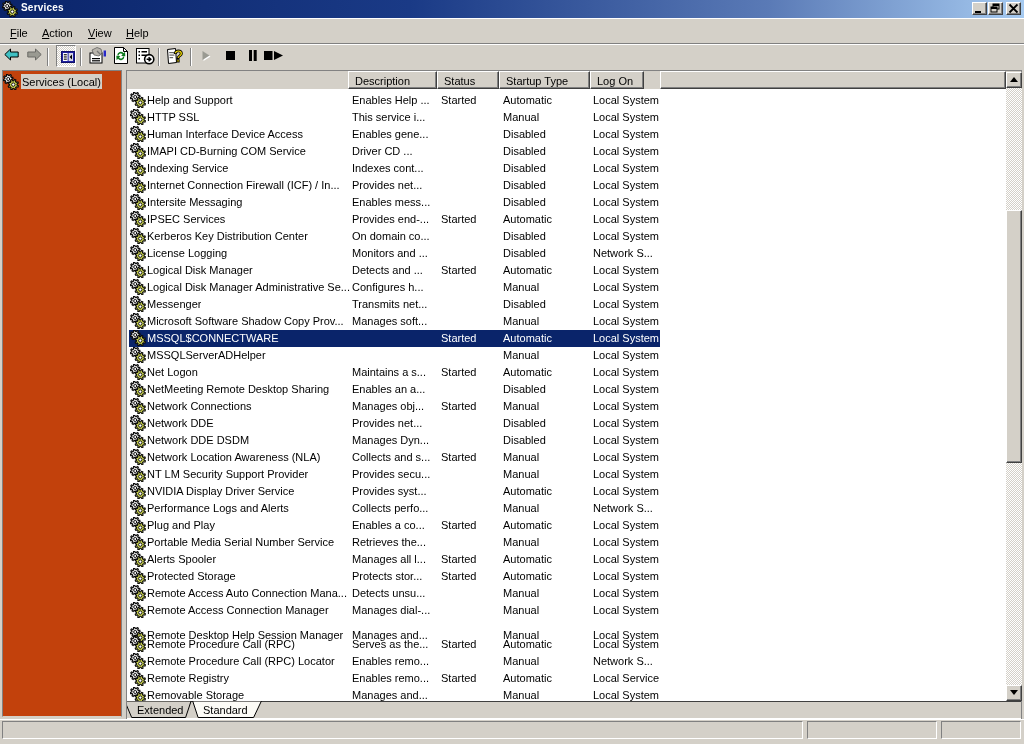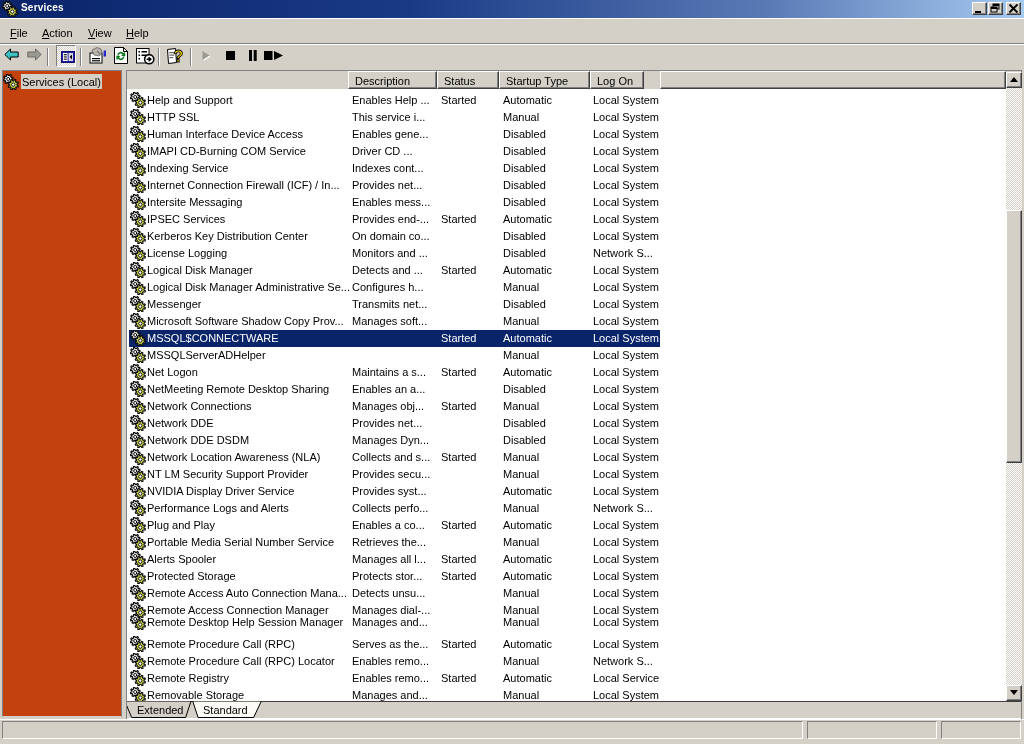--- a/index.html
+++ b/index.html
@@ -495,21 +495,21 @@
     </div>
 <div class="row" style="top:512px">
       <svg class="gi" style="left:2px;top:1px" width="16" height="16">
         <use href="#gicon"></use>
       </svg>
       <span class="c cn">Remote Access Connection Manager</span>
       <span class="c cd">Manages dial-...</span>
       <span class="c ct">Manual</span>
       <span class="c cl">Local System</span>
     </div>
-<div class="row" style="top:524px">
+<div class="row" style="top:537px">
       <svg class="gi" style="left:2px;top:1px" width="16" height="16">
         <use href="#gicon"></use>
       </svg>
       <span class="c cn">Remote Desktop Help Session Manager</span>
       <span class="c cd">Manages and...</span>
       <span class="c ct">Manual</span>
       <span class="c cl">Local System</span>
     </div>
 <div class="row" style="top:546px">
       <svg class="gi" style="left:2px;top:1px" width="16" height="16">

